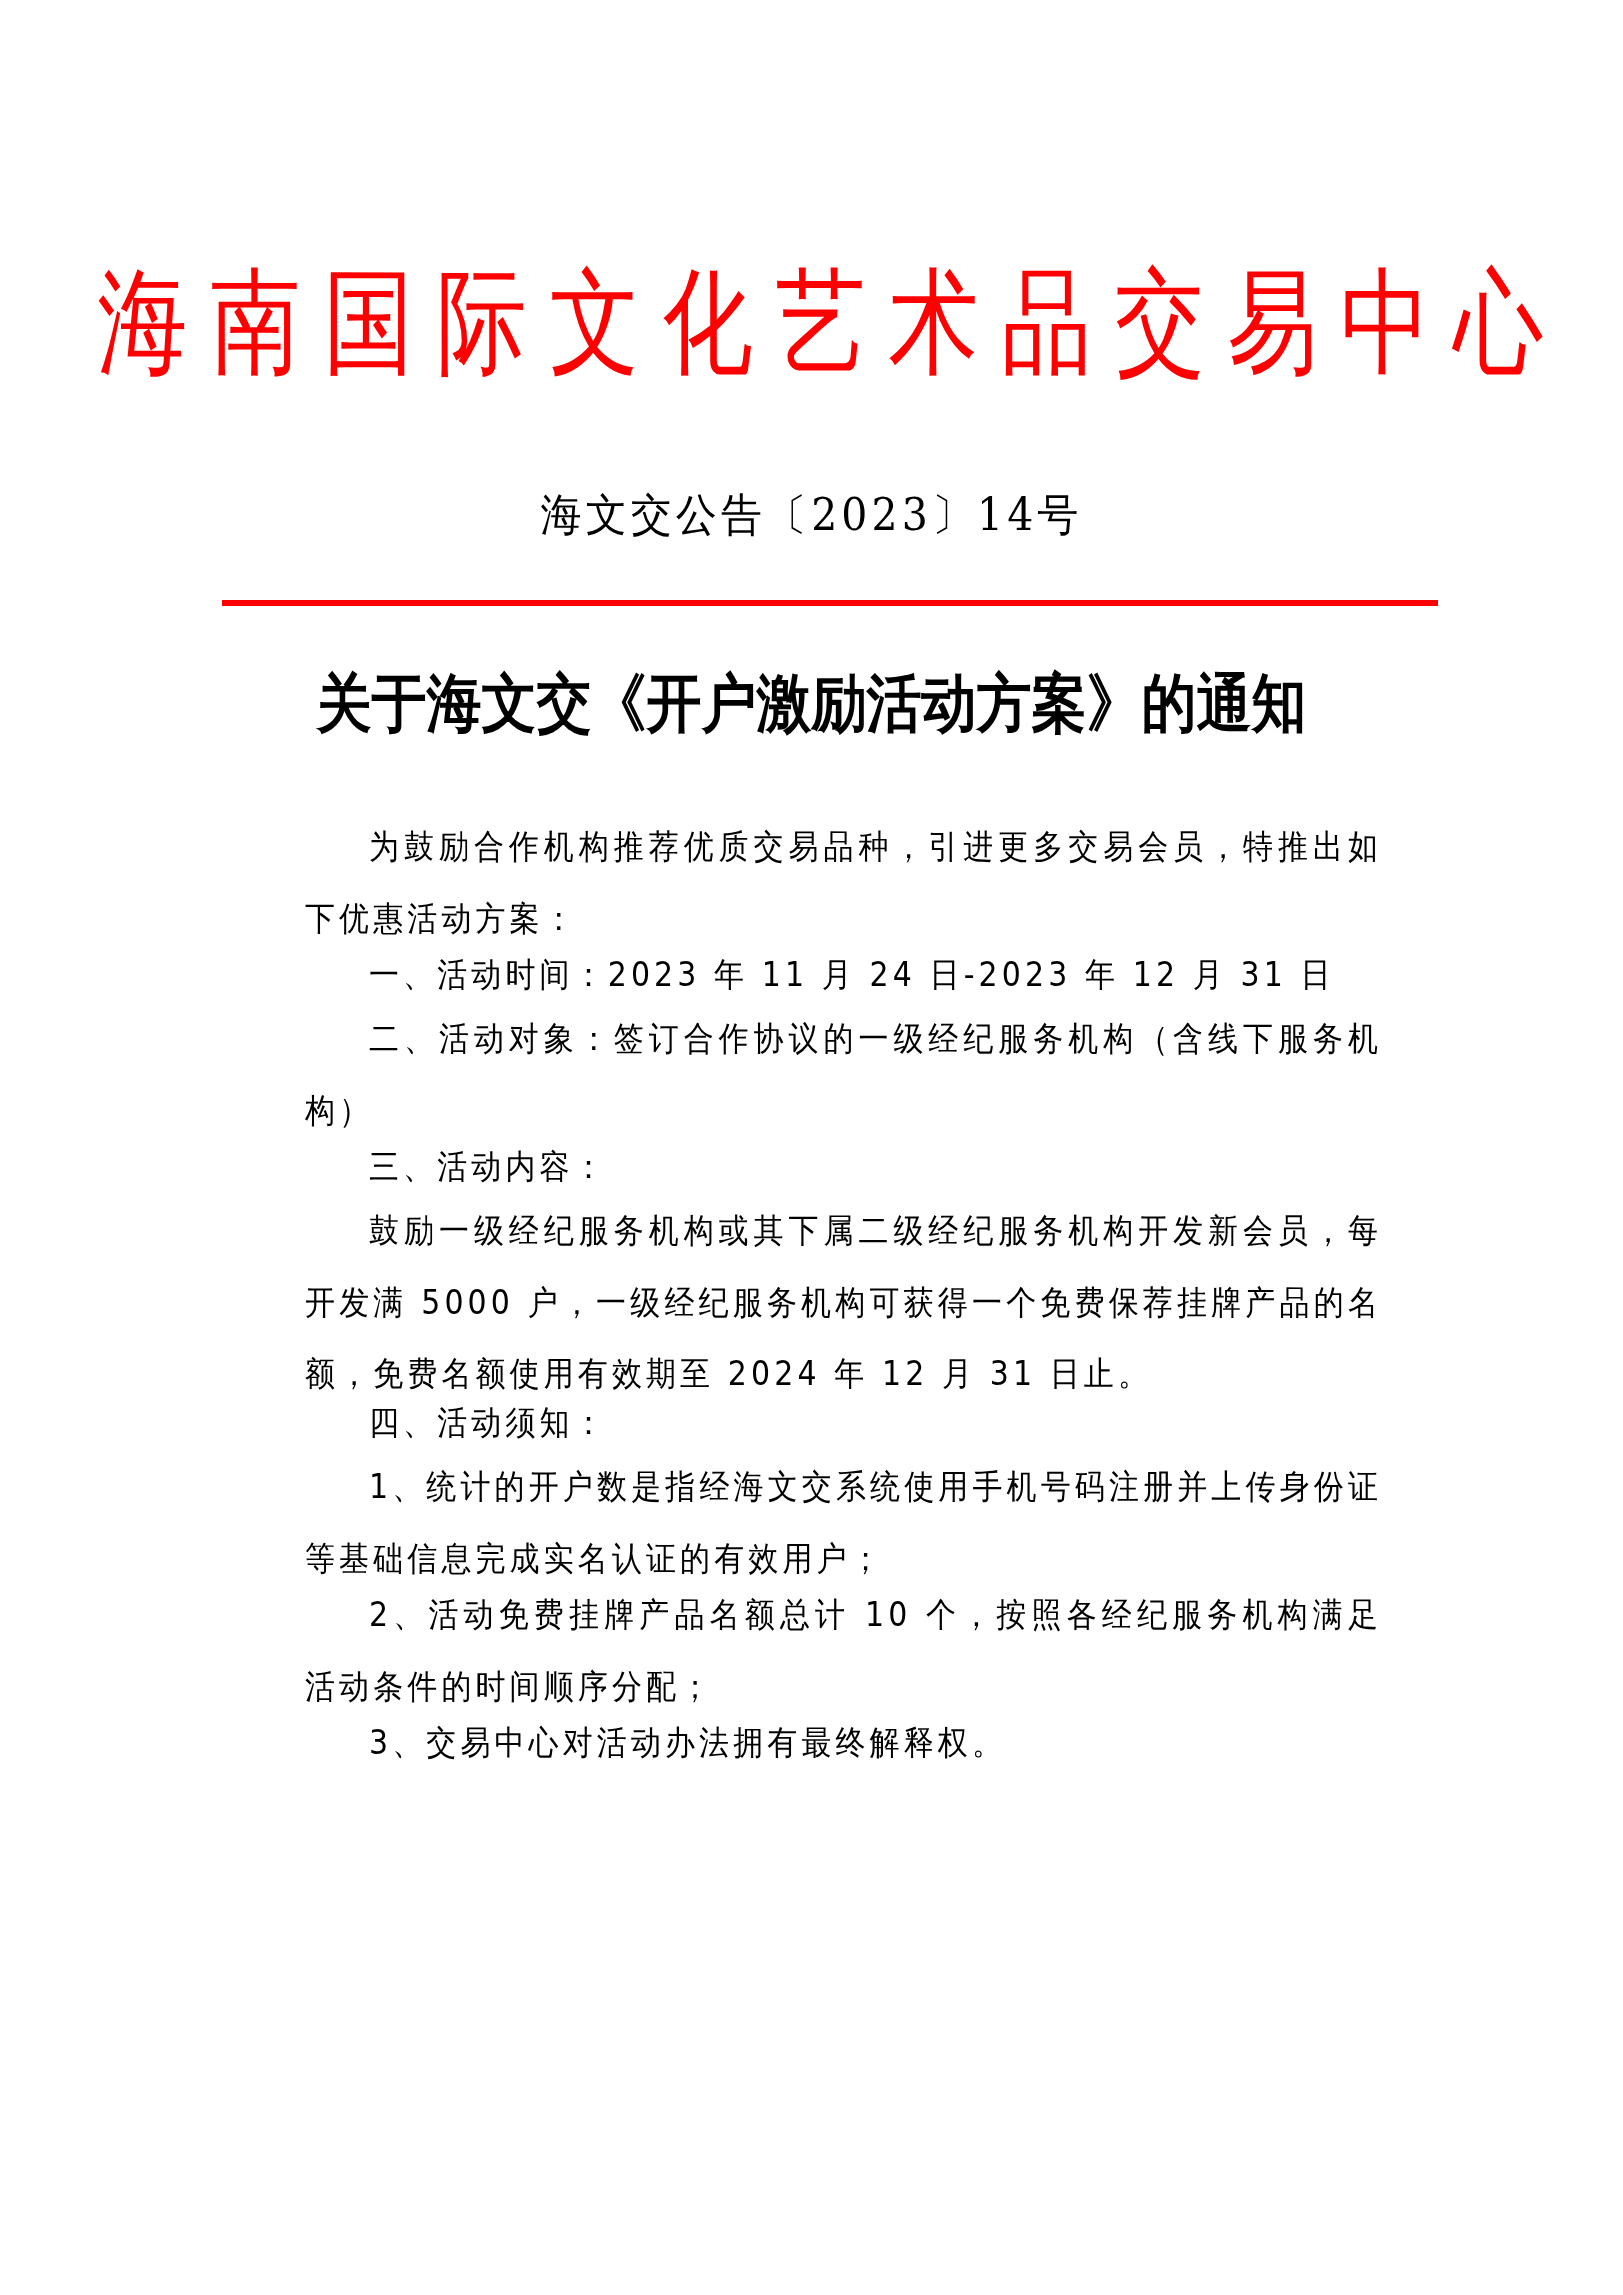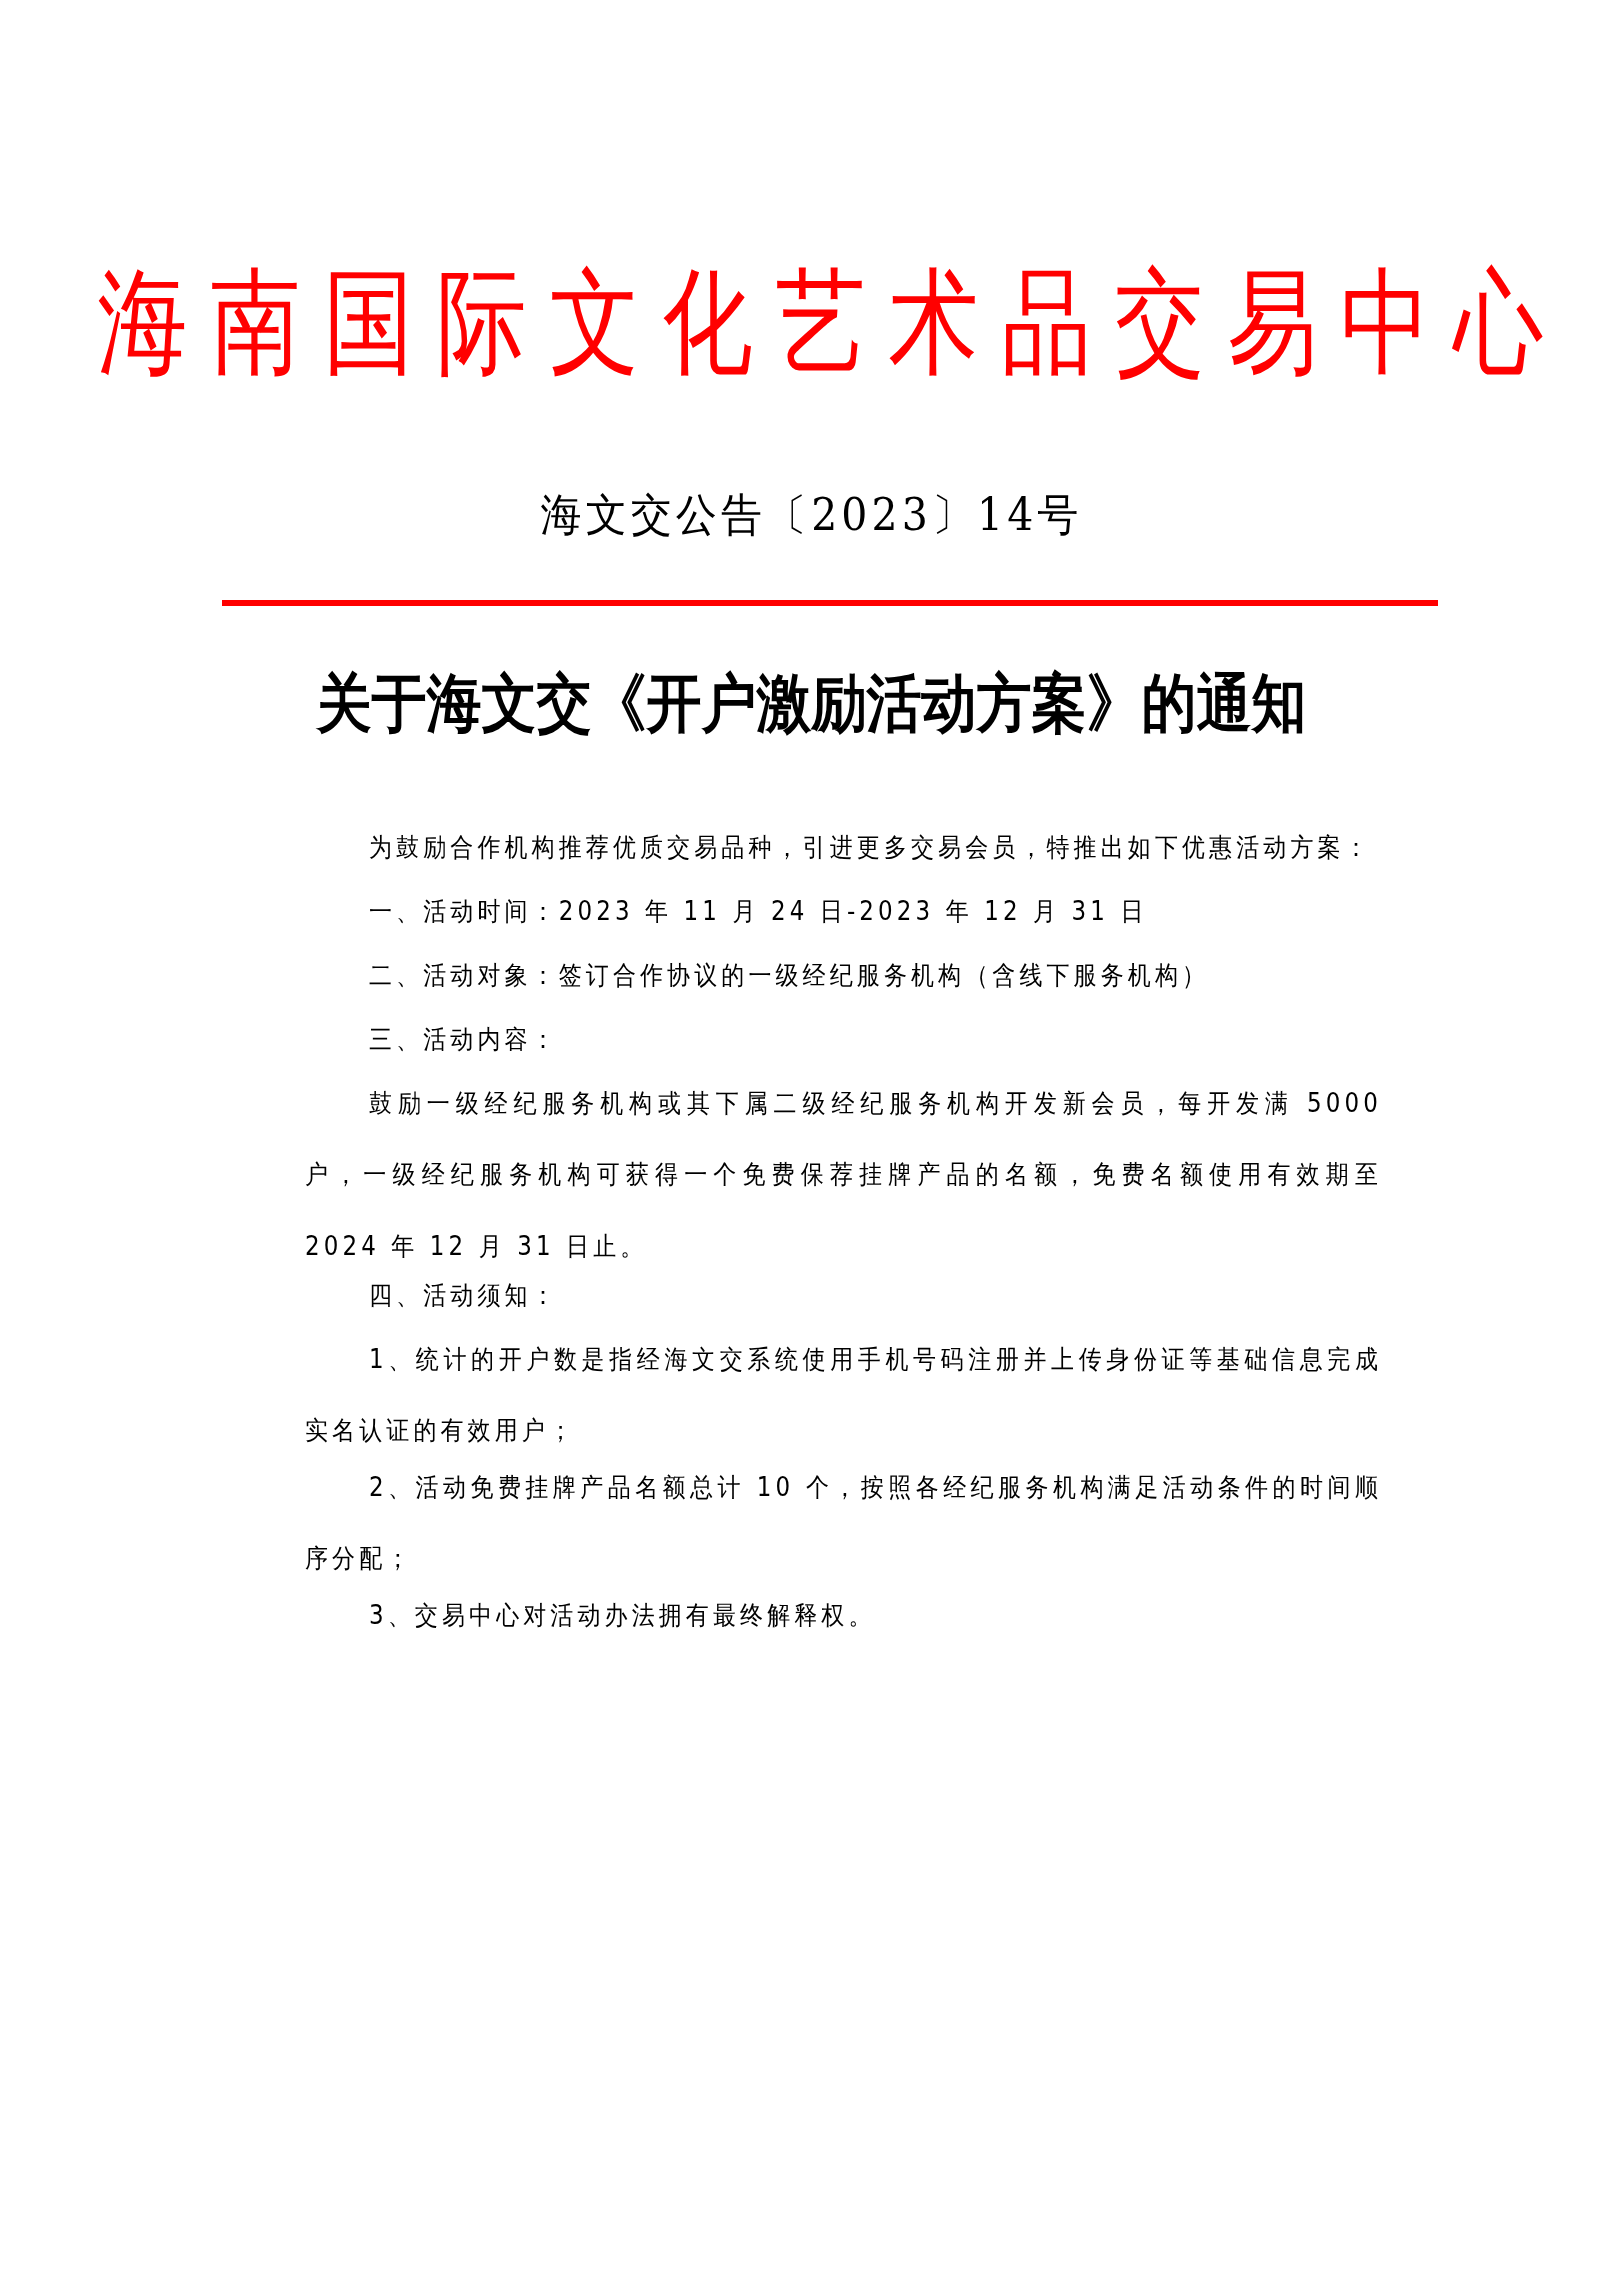--- a/index.html
+++ b/index.html
@@ -73,21 +73,21 @@
       letter-spacing: 0px;
       transform: scaleY(1.15);
       white-space: nowrap;
     }
     .body-text {
       position: absolute;
       left: 305px;
       top: 811px;
       width: 1077px;
       font-family: "DejaVu Sans", "Liberation Sans", sans-serif;
-      font-size: 23px;
+      font-size: 30px;
       line-height: 64px;
       letter-spacing: 4.1px;
     }
     .para {
       margin: 0;
       padding: 0;
       text-align: justify;
       text-align-last: left;
       transform: scaleY(1.12);
       transform-origin: left top;

